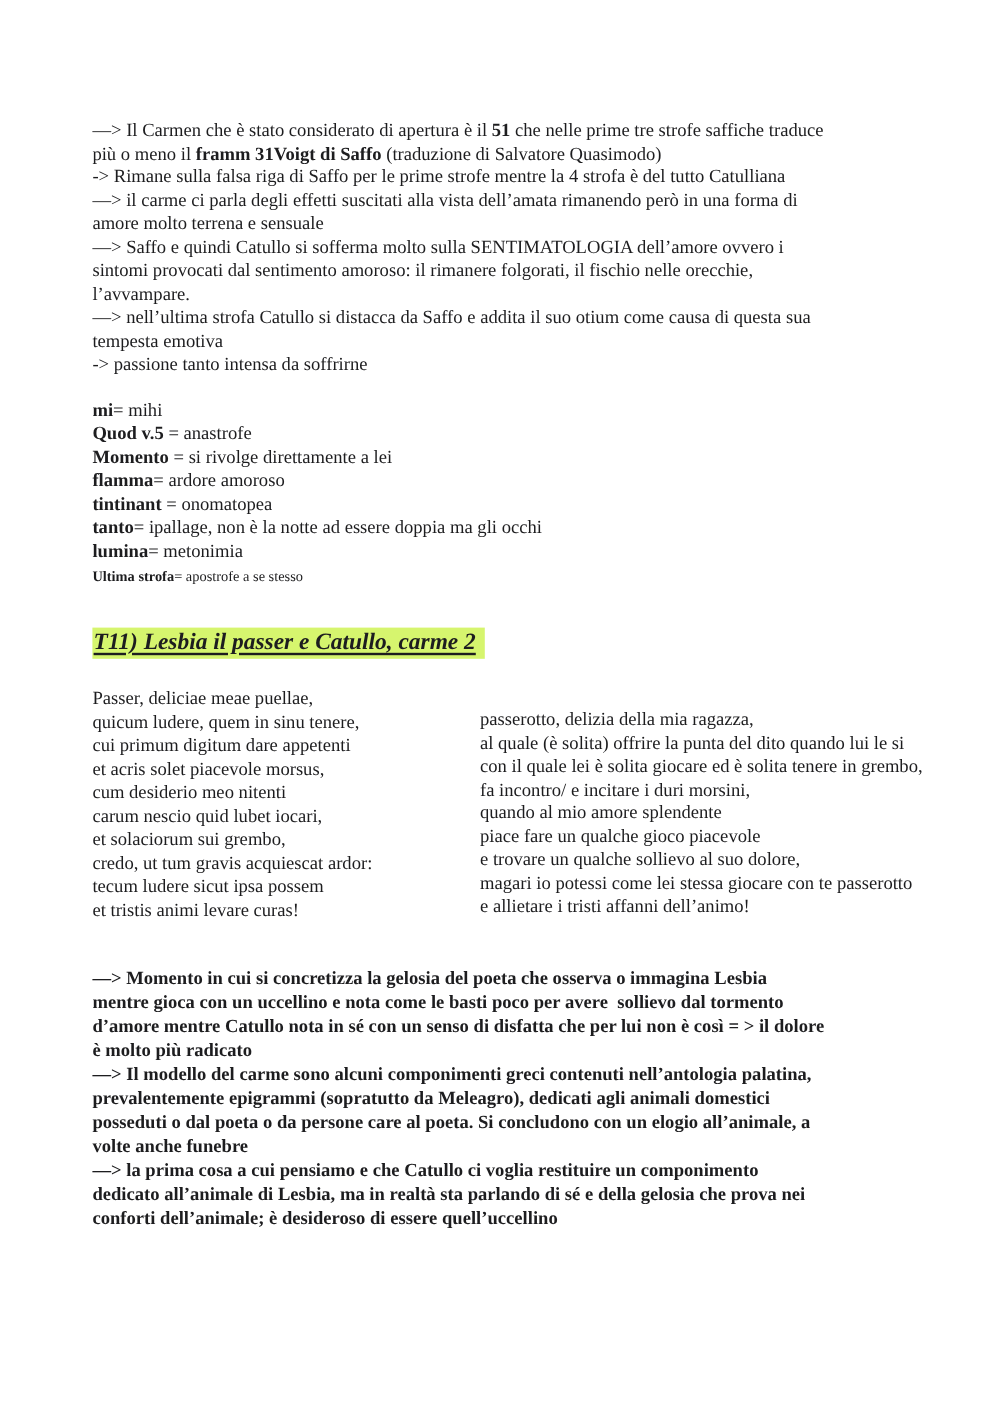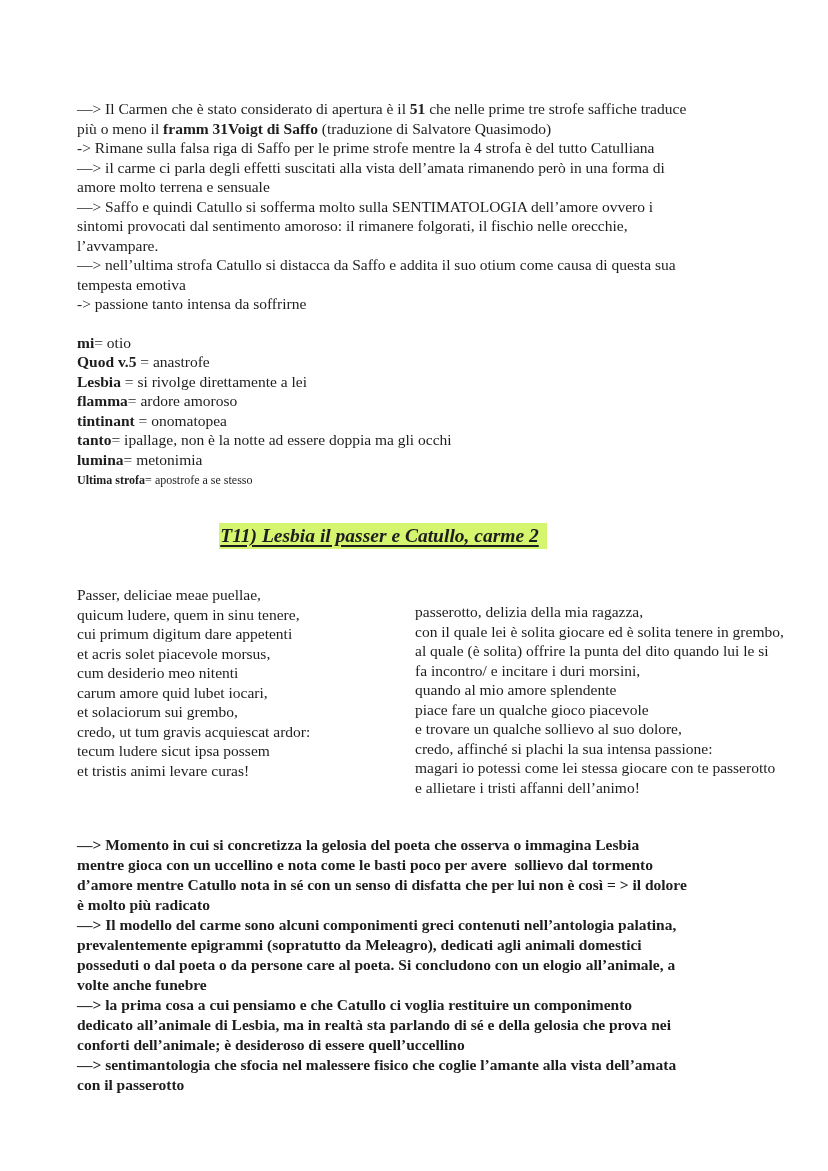--- a/index.html
+++ b/index.html
@@ -48,36 +48,34 @@
     line-height: 23px;
   }
 
   
   .heading {
     margin: 30px 0 0 0;
     font-size: 19.5px;
     line-height: 27px;
     font-weight: bold;
     font-style: italic;
-    text-align: center;
   }
   .heading .hl {
     padding: 2px 8px 3px 1px;
     text-decoration: underline;
     text-decoration-thickness: 1.5px;
     text-underline-offset: 3px;
   }
 
   
   .poem {
     display: flex;
-    margin-top: 36px;
+    margin-top: 24px;
     font-size: 15.5px;
     line-height: 19.5px;
-    gap: 15px;
   }
   .poem .latin {
     flex: 0 0 323px;
     width: 323px;
   }
   .poem .italian {
     padding-top: 17px;
     flex: 1 1 auto;
   }
   .poem .pline {
@@ -108,25 +106,25 @@
         <p>—&gt; Saffo e quindi Catullo si sofferma molto sulla SENTIMATOLOGIA dell’amore ovvero i sintomi provocati dal sentimento amoroso: il rimanere folgorati, il fischio nelle orecchie, l’avvampare.</p>
 
         <p>—&gt; nell’ultima strofa Catullo si distacca da Saffo e addita il suo otium come causa di questa sua tempesta emotiva</p>
 
         <p>-&gt; passione tanto intensa da soffrirne</p>
       </div>
   </section>
 
   <section class="glossary">
 
-      <p><b>mi</b><span>= otio</span></p>
+      <p><b>mi</b><span>= mihi</span></p>
 
       <p><b>Quod v.5</b><span> = anastrofe</span></p>
 
-      <p><b>Lesbia</b><span> = si rivolge direttamente a lei</span></p>
+      <p><b>Momento</b><span> = si rivolge direttamente a lei</span></p>
 
       <p><b>flamma</b><span>= ardore amoroso</span></p>
 
       <p><b>tintinant</b><span> = onomatopea</span></p>
 
       <p><b>tanto</b><span>= ipallage, non è la notte ad essere doppia ma gli occhi</span></p>
 
       <p><b>lumina</b><span>= metonimia</span></p>
     </section>
   <section class="glossary glossary-large">
@@ -145,58 +143,56 @@
         <div class="pline">Passer, deliciae meae puellae,</div>
 
         <div class="pline">quicum ludere, quem in sinu tenere,</div>
 
         <div class="pline">cui primum digitum dare appetenti</div>
 
         <div class="pline">et acris solet piacevole morsus,</div>
 
         <div class="pline">cum desiderio meo nitenti</div>
 
-        <div class="pline">carum amore quid lubet iocari,</div>
+        <div class="pline">carum nescio quid lubet iocari,</div>
 
         <div class="pline">et solaciorum sui grembo,</div>
 
         <div class="pline">credo, ut tum gravis acquiescat ardor:</div>
 
         <div class="pline">tecum ludere sicut ipsa possem</div>
 
         <div class="pline">et tristis animi levare curas!</div>
       </div>
     <div class="italian">
 
         <div class="pline">passerotto, delizia della mia ragazza,</div>
 
+        <div class="pline">al quale (è solita) offrire la punta del dito quando lui le si</div>
+
         <div class="pline">con il quale lei è solita giocare ed è solita tenere in grembo,</div>
-
-        <div class="pline">al quale (è solita) offrire la punta del dito quando lui le si</div>
 
         <div class="pline">fa incontro/ e incitare i duri morsini,</div>
 
         <div class="pline">quando al mio amore splendente</div>
 
         <div class="pline">piace fare un qualche gioco piacevole</div>
 
         <div class="pline">e trovare un qualche sollievo al suo dolore,</div>
 
-        <div class="pline">credo, affinché si plachi la sua intensa passione:</div>
 
         <div class="pline">magari io potessi come lei stessa giocare con te passerotto</div>
 
         <div class="pline">e allietare i tristi affanni dell’animo!</div>
       </div>
   </section>
 
   <section class="notes commentary">
 
       <p>—&gt; Momento in cui si concretizza la gelosia del poeta che osserva o immagina Lesbia mentre gioca con un uccellino e nota come le basti poco per avere  sollievo dal tormento d’amore mentre Catullo nota in sé con un senso di disfatta che per lui non è così = &gt; il dolore è molto più radicato</p>
 
       <p>—&gt; Il modello del carme sono alcuni componimenti greci contenuti nell’antologia palatina, prevalentemente epigrammi (sopratutto da Meleagro), dedicati agli animali domestici posseduti o dal poeta o da persone care al poeta. Si concludono con un elogio all’animale, a volte anche funebre</p>
 
       <p>—&gt; la prima cosa a cui pensiamo e che Catullo ci voglia restituire un componimento dedicato all’animale di Lesbia, ma in realtà sta parlando di sé e della gelosia che prova nei conforti dell’animale; è desideroso di essere quell’uccellino</p>
 
-      <p>—&gt; sentimantologia che sfocia nel malessere fisico che coglie l’amante alla vista dell’amata con il passerotto</p>
     </section>
 
 </div>
 
 </body></html>

